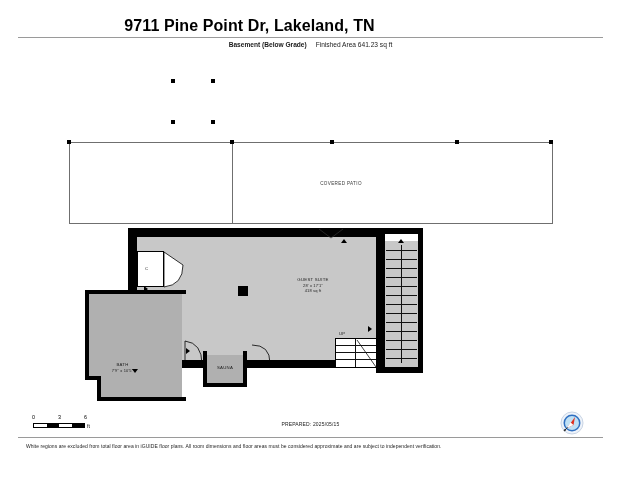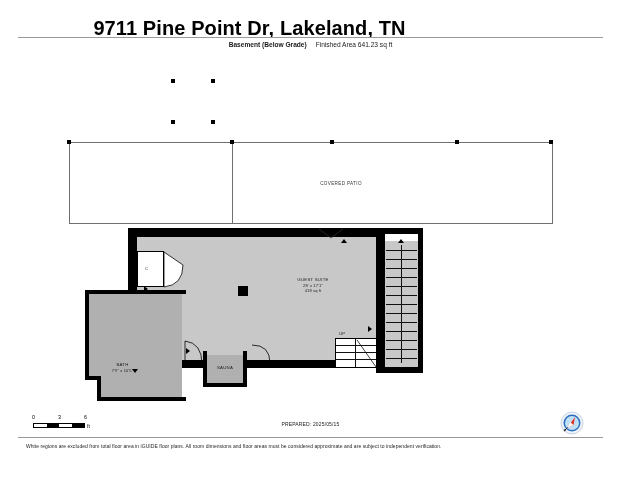--- a/index.html
+++ b/index.html
@@ -20,21 +20,21 @@
     inset: 0;
     background: #ffffff;
   }
   
   .title {
     position: absolute;
     top: 17px;
     left: 0;
     width: 499px;
     text-align: center;
-    font-size: 20px;
+    font-size: 16px;
     font-weight: bold;
     letter-spacing: 0.1px;
     color: #000000;
   }
   .header-rule {
     position: absolute;
     top: 37px;
     left: 18px;
     width: 585px;
     height: 1px;

